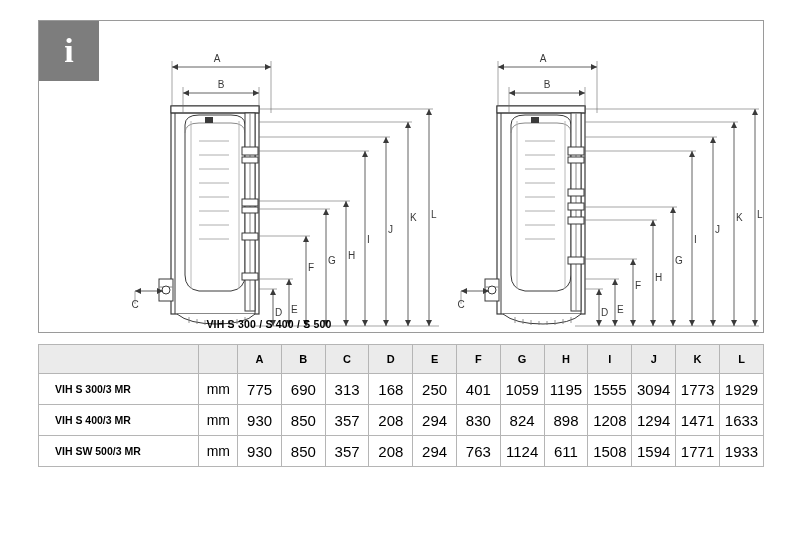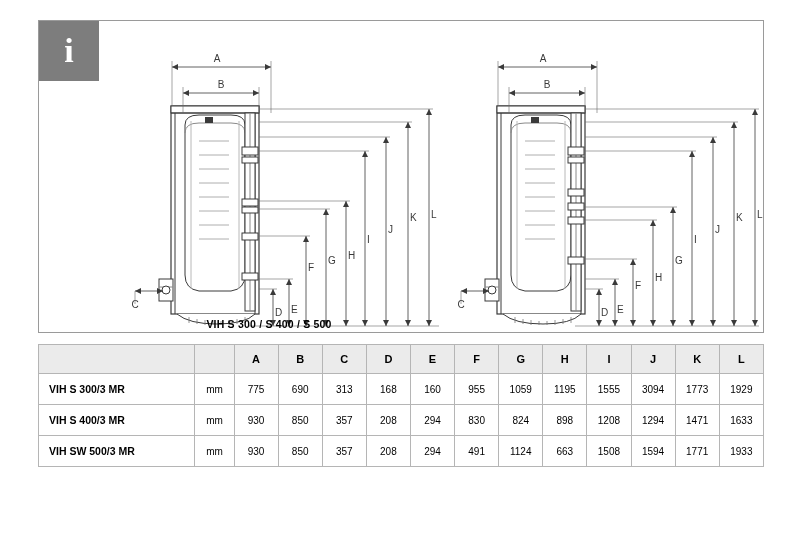--- a/index.html
+++ b/index.html
@@ -98,31 +98,31 @@
     font-weight: bold;
     font-size: 11px;
     height: 28px;
   }
   table.spec thead th.blank-name,
   table.spec thead th.blank-unit {
     background: #ebebeb;
   }
   table.spec td.model {
     text-align: left;
-    padding-left: 10px;
+    padding-left: 16px;
     font-weight: bold;
     font-size: 10.5px;
     width: 145px;
   }
   table.spec td.unit {
     width: 38px;
-    font-size: 10px;
+    font-size: 14px;
   }
   table.spec th.col-letter { width: 43px; }
-  table.spec td.val { width: 43px; font-size: 10px; }
+  table.spec td.val { width: 43px; font-size: 15px; }
 </style>
 </head>
 <body>
 
 <div id="page">
 
   <div class="diagram-panel">
 
     <div class="info-box">
       <span class="info-glyph">i</span>
@@ -423,22 +423,22 @@
         </tr>
       </thead>
       <tbody>
         <tr>
           <td class="model">VIH S 300/3 MR</td>
           <td class="unit">mm</td>
           <td class="val">775</td>
           <td class="val">690</td>
           <td class="val">313</td>
           <td class="val">168</td>
-          <td class="val">160</td>
-          <td class="val">955</td>
+          <td class="val">250</td>
+          <td class="val">401</td>
           <td class="val">1059</td>
           <td class="val">1195</td>
           <td class="val">1555</td>
           <td class="val">3094</td>
           <td class="val">1773</td>
           <td class="val">1929</td>
         </tr>
         <tr>
           <td class="model">VIH S 400/3 MR</td>
           <td class="unit">mm</td>
@@ -456,23 +456,23 @@
           <td class="val">1633</td>
         </tr>
         <tr>
           <td class="model">VIH SW 500/3 MR</td>
           <td class="unit">mm</td>
           <td class="val">930</td>
           <td class="val">850</td>
           <td class="val">357</td>
           <td class="val">208</td>
           <td class="val">294</td>
-          <td class="val">491</td>
+          <td class="val">763</td>
           <td class="val">1124</td>
-          <td class="val">663</td>
+          <td class="val">611</td>
           <td class="val">1508</td>
           <td class="val">1594</td>
           <td class="val">1771</td>
           <td class="val">1933</td>
         </tr>
       </tbody>
     </table>
   </div>
 
 </div>

